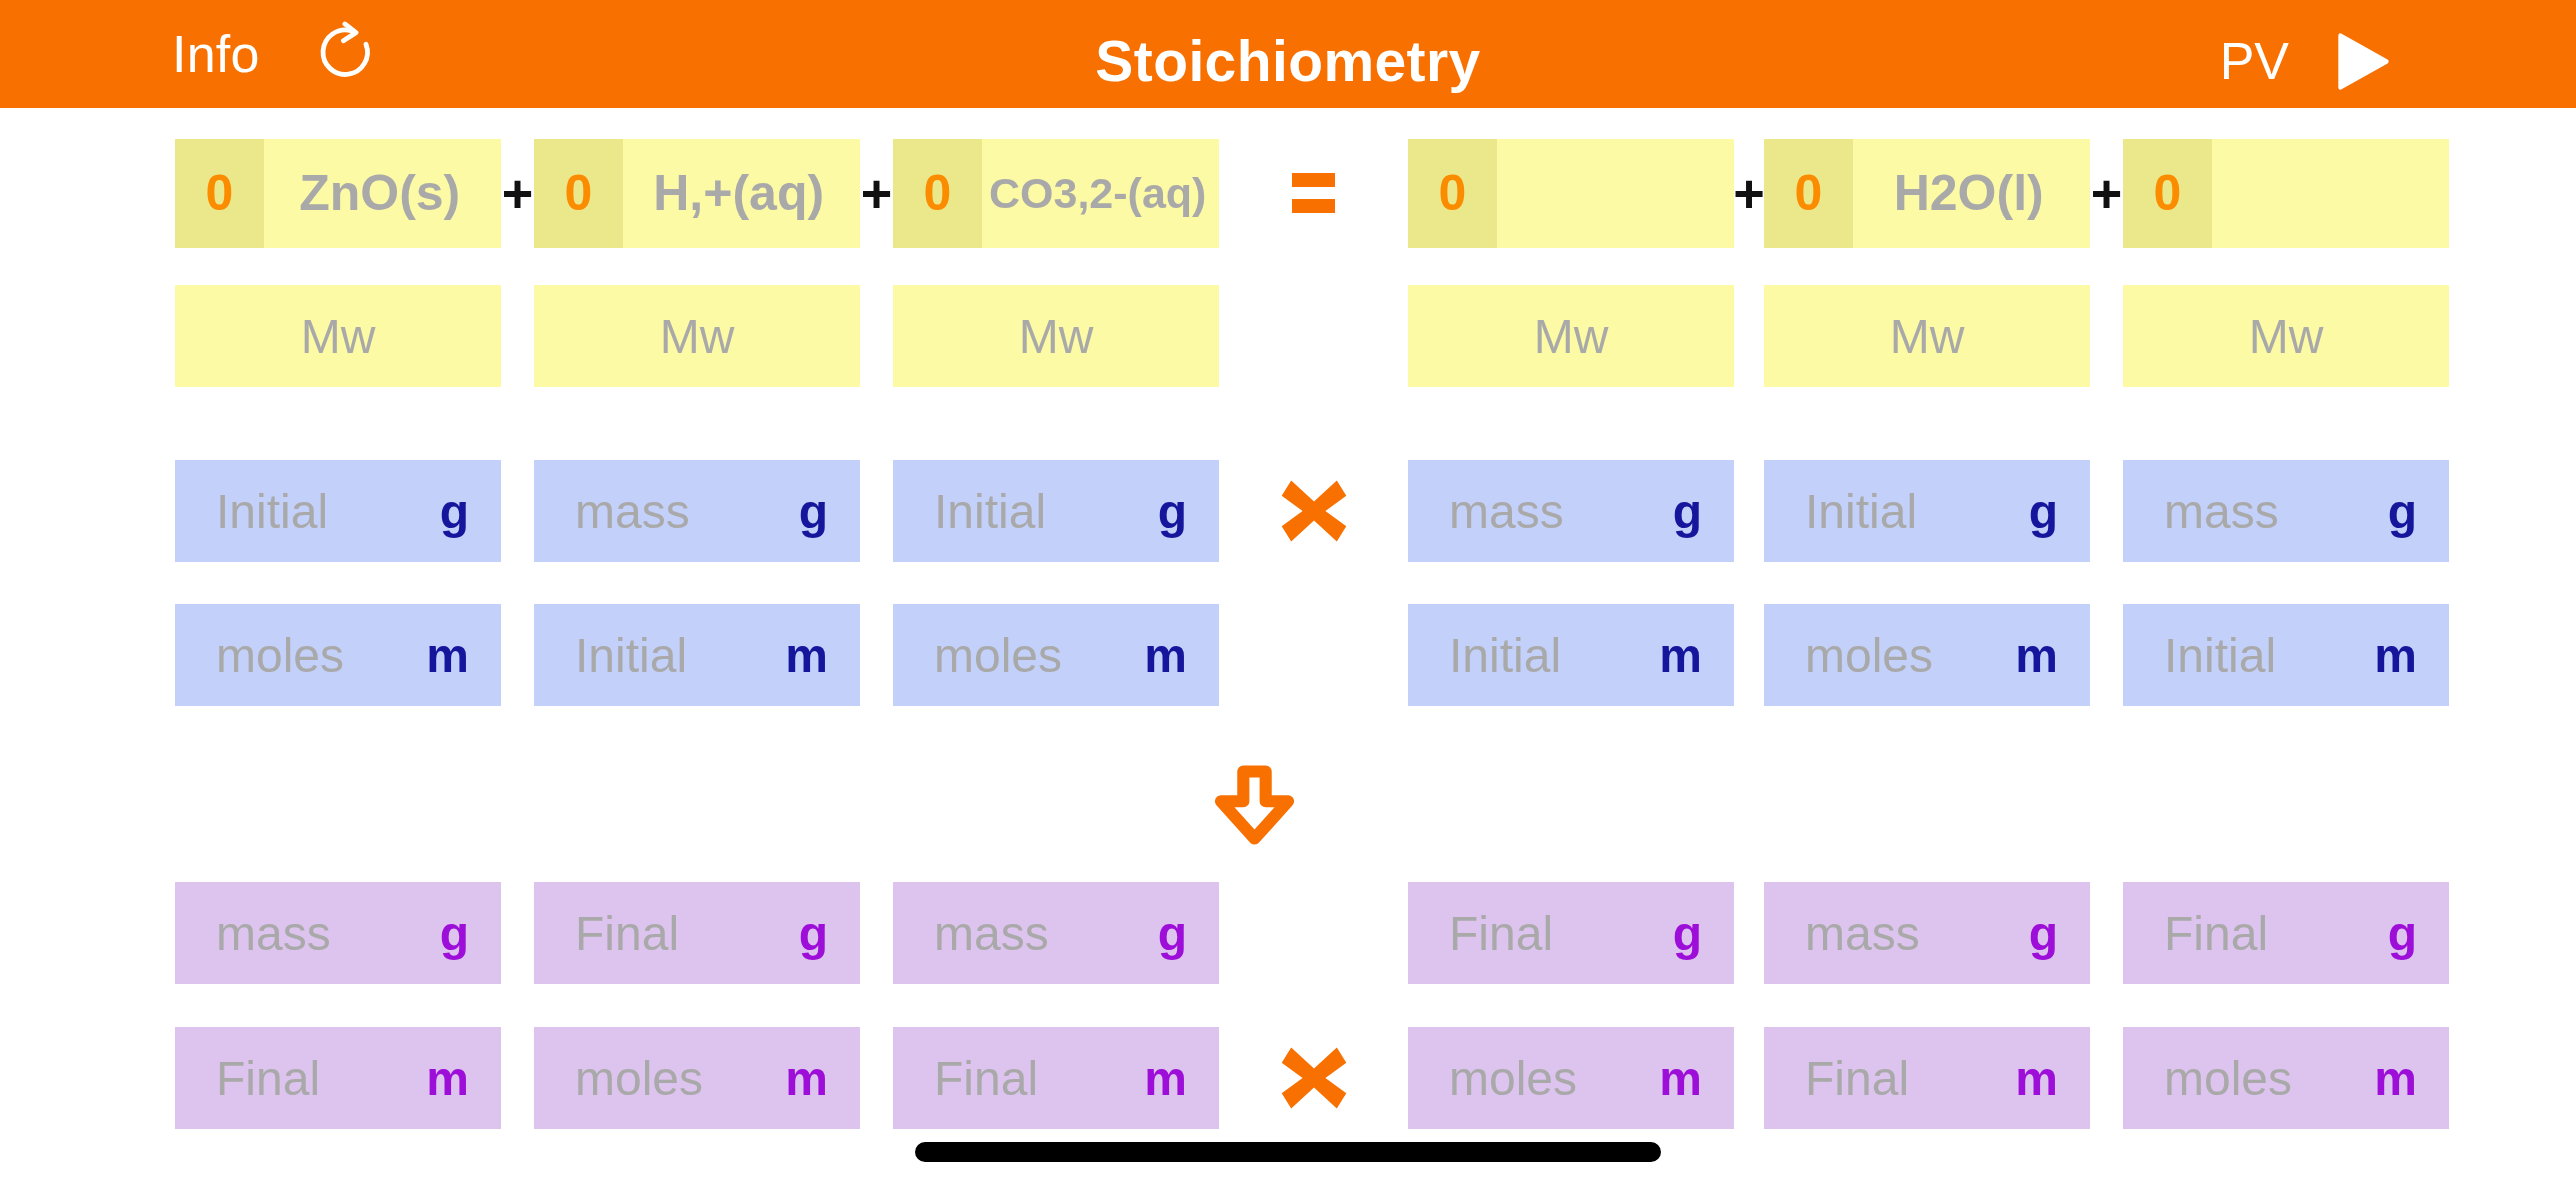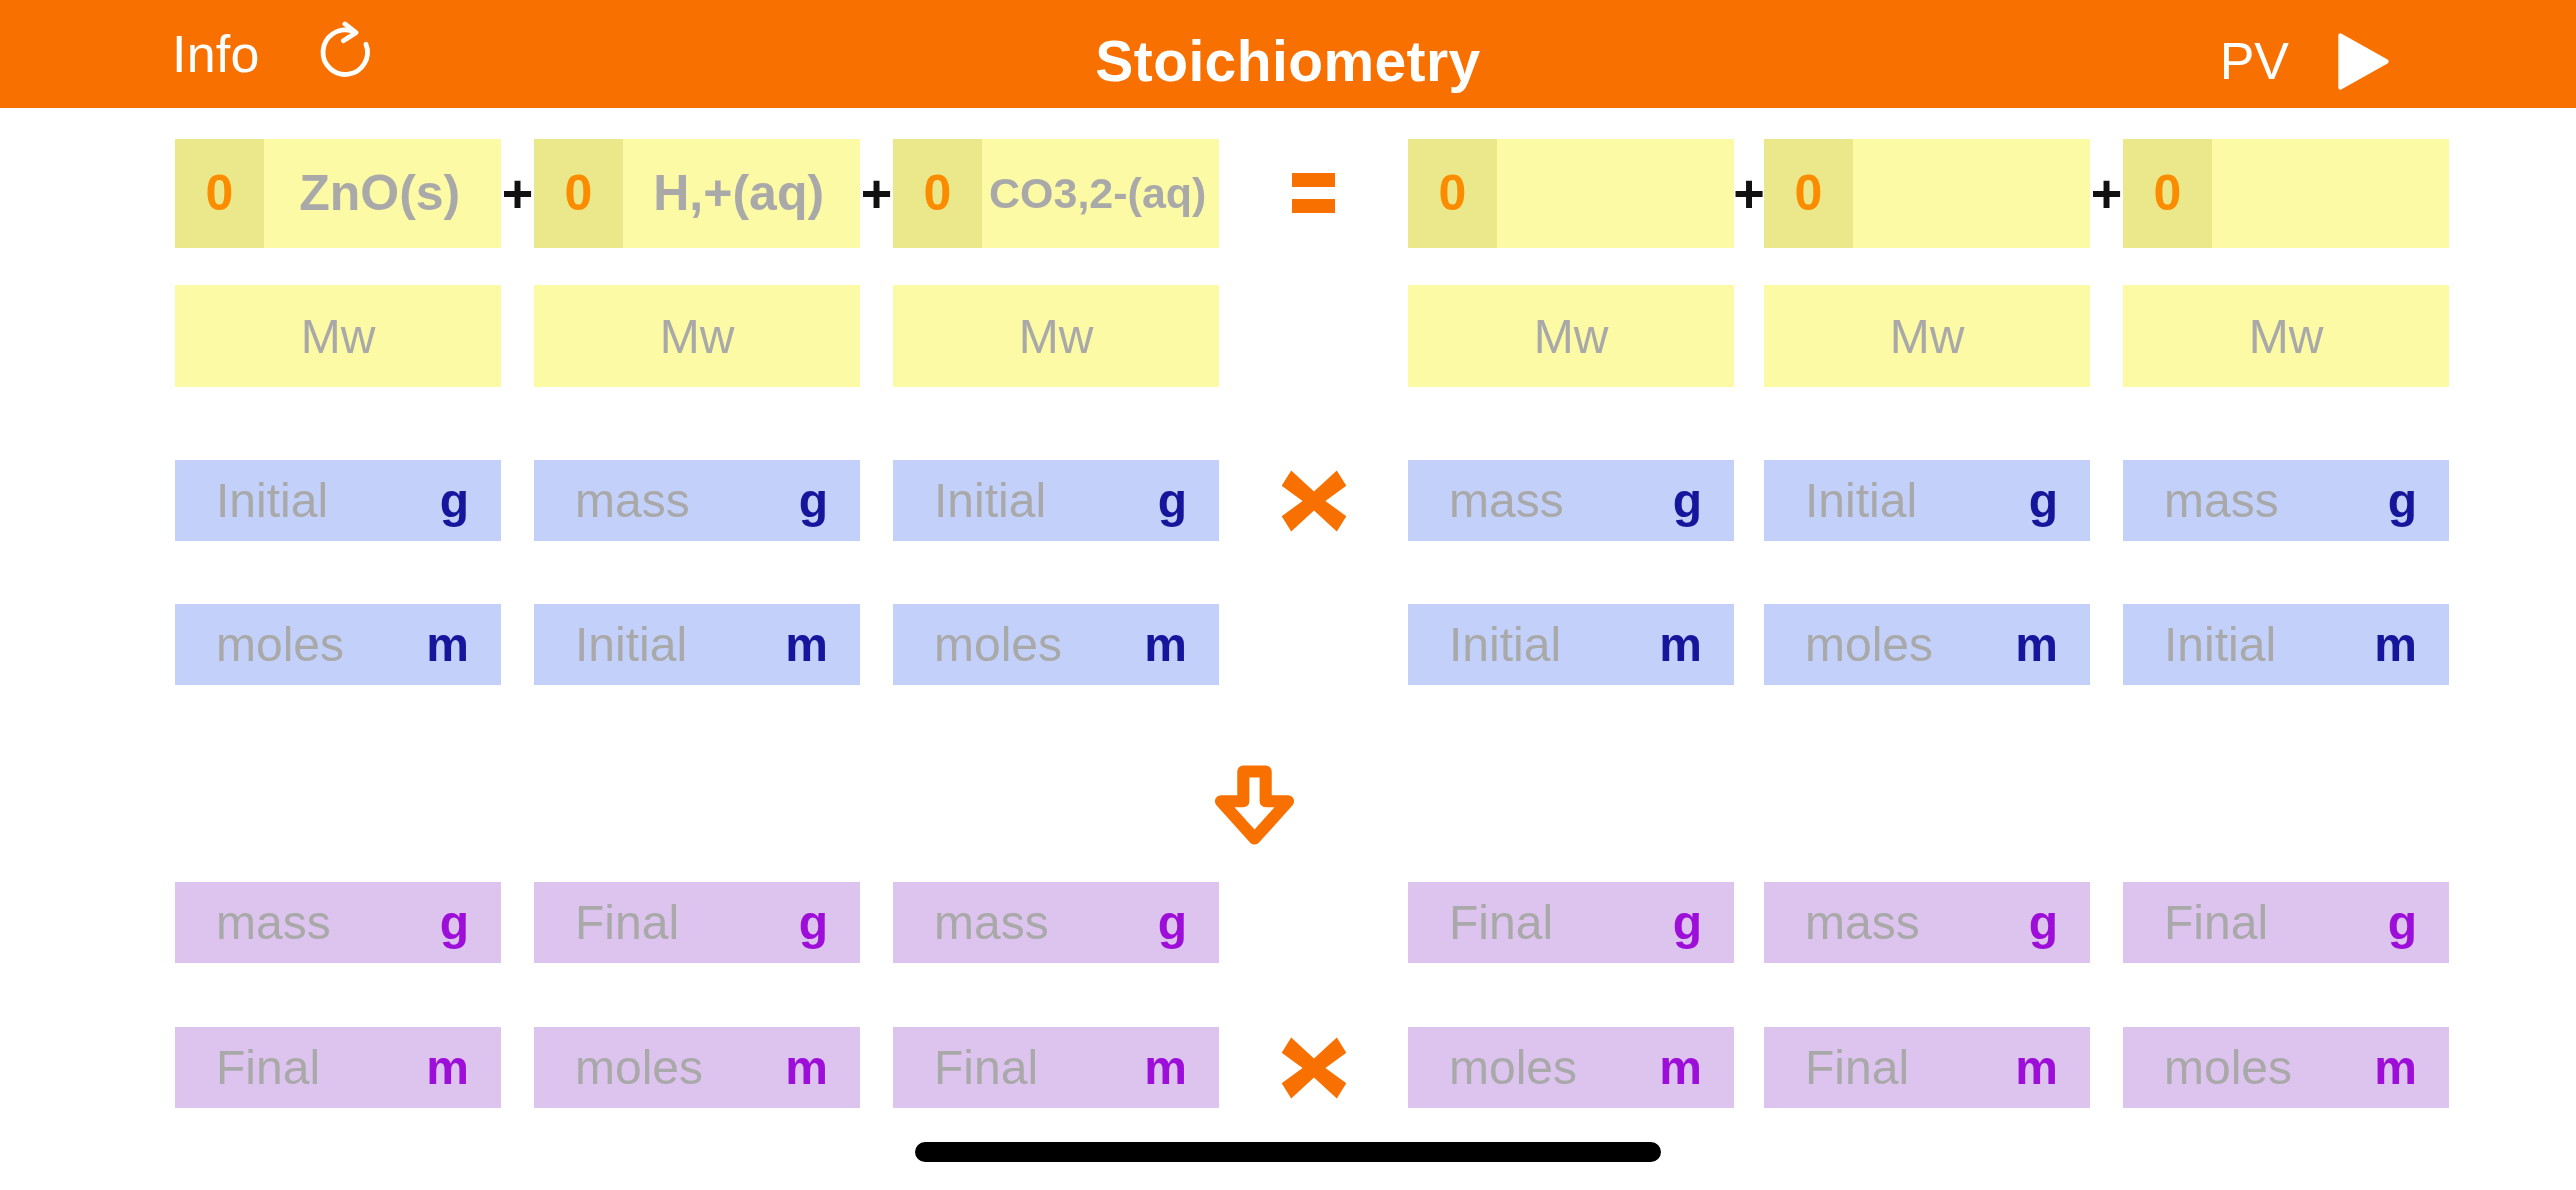--- a/index.html
+++ b/index.html
@@ -93,21 +93,21 @@
     overflow: hidden;
   }
 
   .mwcell {
     height: 102px;
     display: flex; align-items: center; justify-content: center;
     color: #a9a9a9; font-size: 48px;
   }
 
   .valcell {
-    height: 81px;
+    height: 102px;
     display: flex; align-items: center;
     padding: 0 32px 0 41px;
   }
   .blue { background: #c3d1fa; }
   .purple { background: #ddc4ee; }
   .ph {
     flex: 1 1 auto;
     color: #a9a9a9; font-size: 48px; text-align: left;
     white-space: nowrap;
   }
@@ -202,20 +202,21 @@
       <div class="cell yellow" style="width:326px;">
         <div class="coefbox">
           <span class="coef">0</span>
         </div>
       </div>
       <div class="op-plus" style="width:30px;">+</div>
       <div class="cell yellow" style="width:326px;">
         <div class="coefbox">
           <span class="coef">0</span>
         </div>
+        <div class="formula">H2O(l)</div>
       </div>
       <div class="op-plus" style="width:33px;">+</div>
       <div class="cell yellow" style="width:326px;">
         <div class="coefbox">
           <span class="coef">0</span>
         </div>
         <div class="formula"></div>
       </div>
     </div>
   </div>

